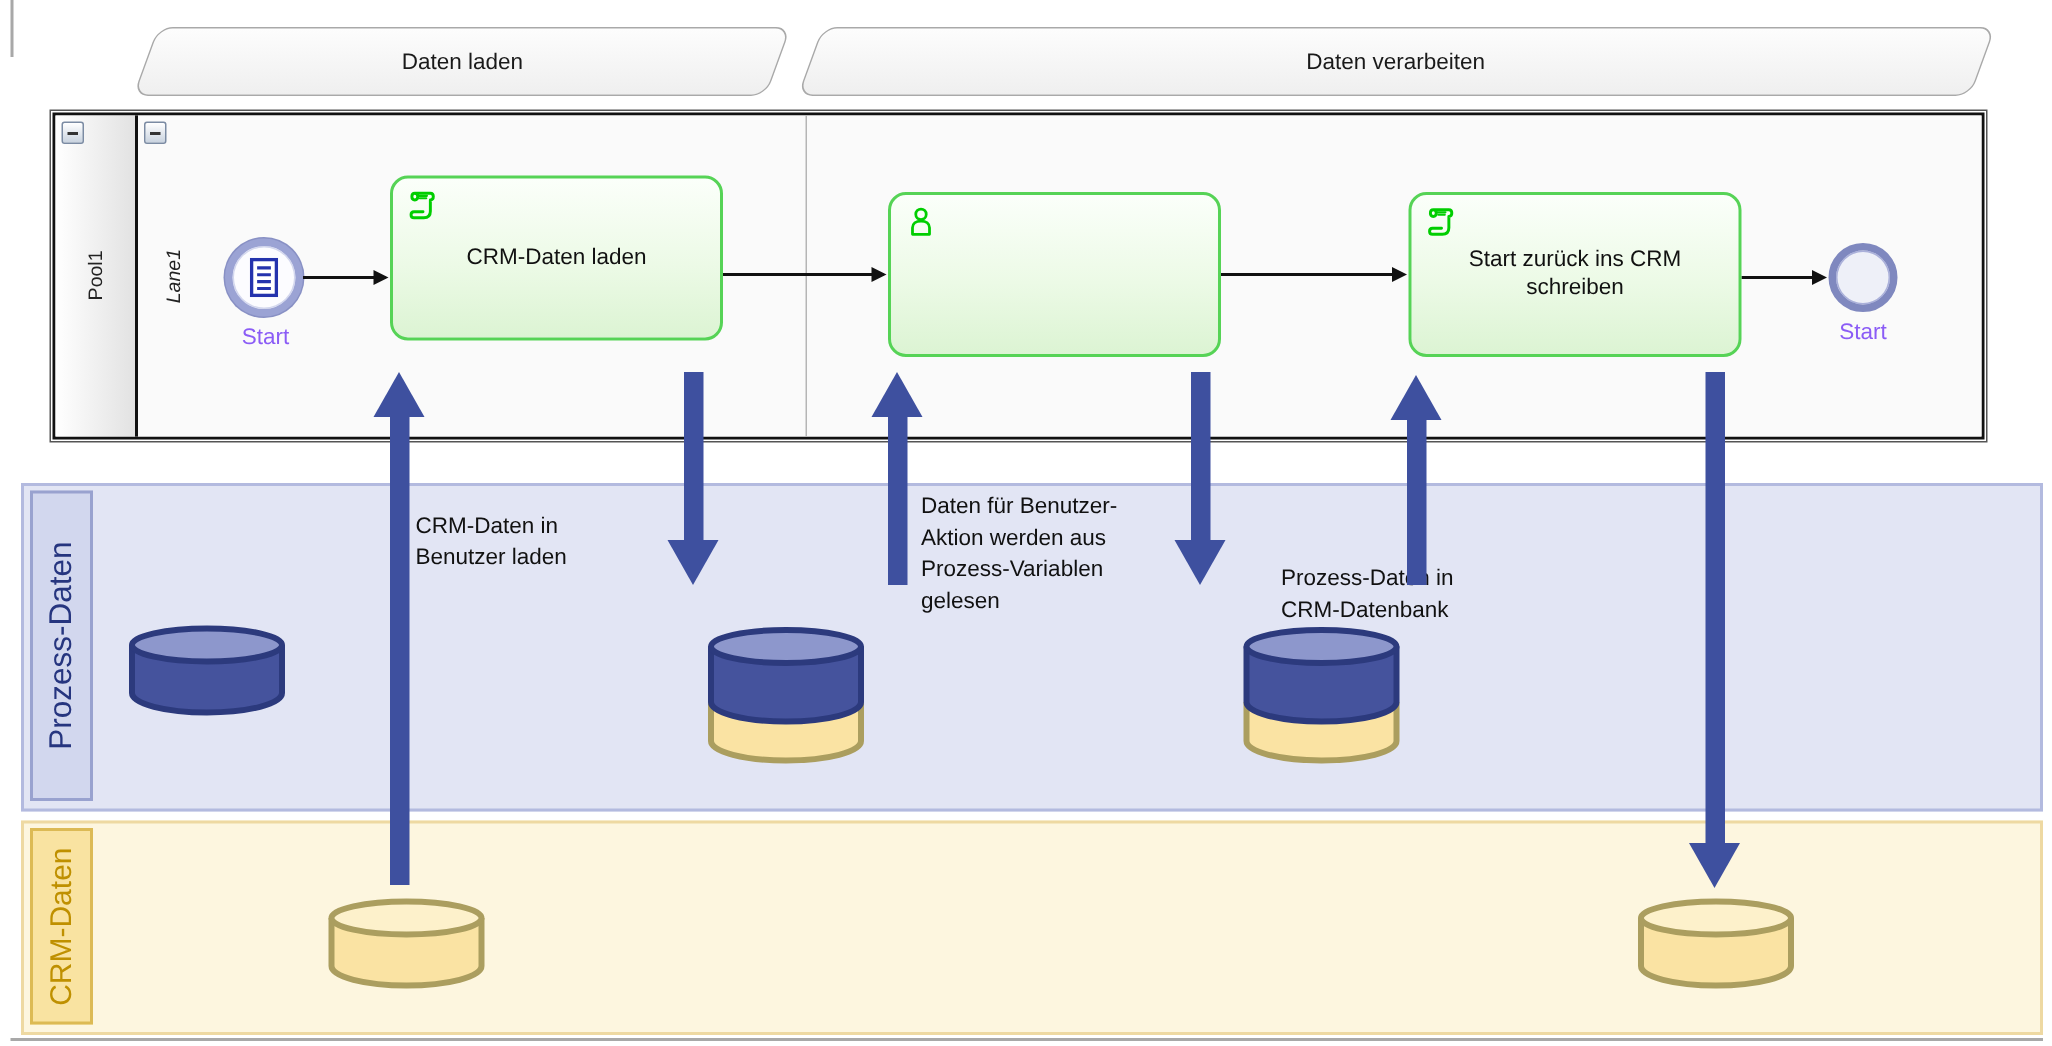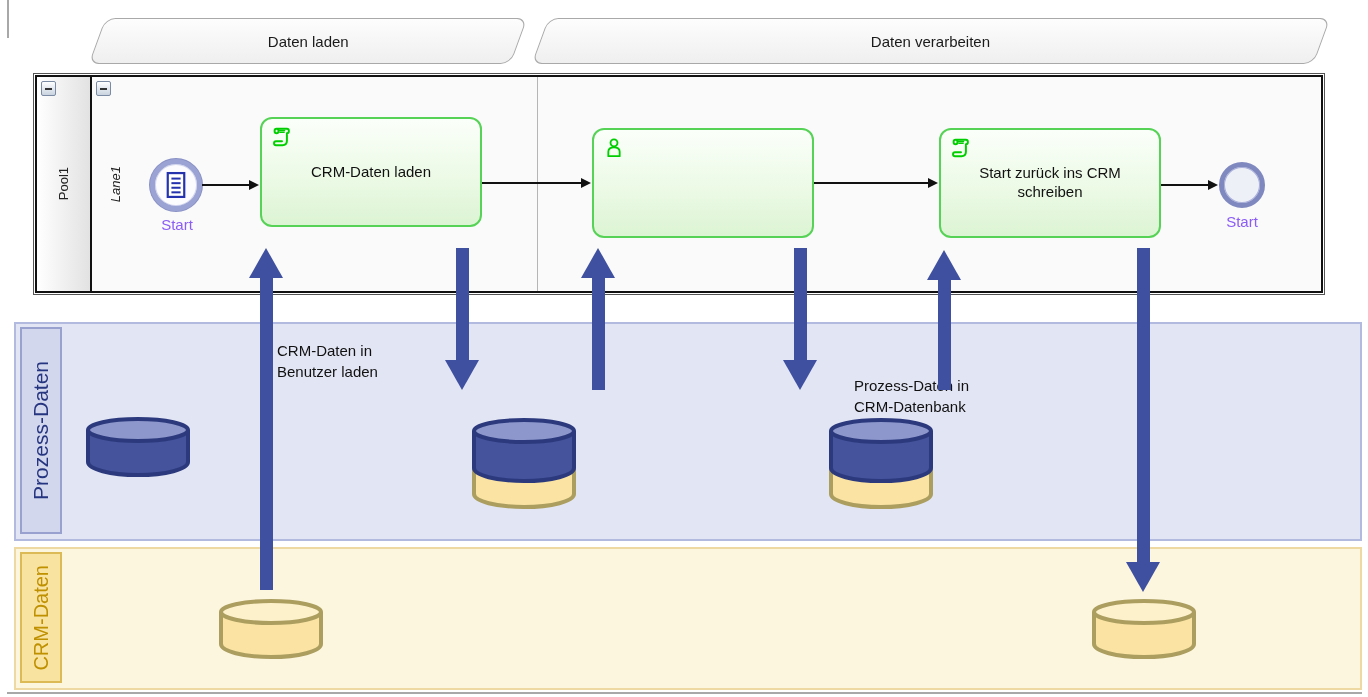--- a/index.html
+++ b/index.html
@@ -174,20 +174,24 @@
   </div>
 
   <div class="data-lane lane-crm">
     <div class="lane-strip strip-crm">
       <span class="vtext">CRM-Daten</span>
     </div>
   </div>
 
   <div class="note" style="left:277px; top:340px;">CRM-Daten in
 Benutzer laden</div>
+  <div class="note" style="left:614px; top:327px;">Daten für Benutzer-
+Aktion werden aus
+Prozess-Variablen
+gelesen</div>
   <div class="note" style="left:854px; top:331px;margin-top:44px;">Prozess-Daten in
 CRM-Datenbank
 schreiben</div>
 
   <svg class="cyl" style="left:84px; top:415px;" width="108" height="64" viewBox="0 0 108 64">
     <path d="M4 15 V47 A50 13 0 0 0 104 47 V15" fill="#45539d" stroke="#2c3a7d" stroke-width="4"></path>
     <ellipse cx="54" cy="15" rx="50" ry="11" fill="#8d97cc" stroke="#2c3a7d" stroke-width="4"></ellipse>
   </svg>
 
   <svg class="cyl" style="left:470px; top:416px;" width="108" height="108" viewBox="0 0 108 108">

